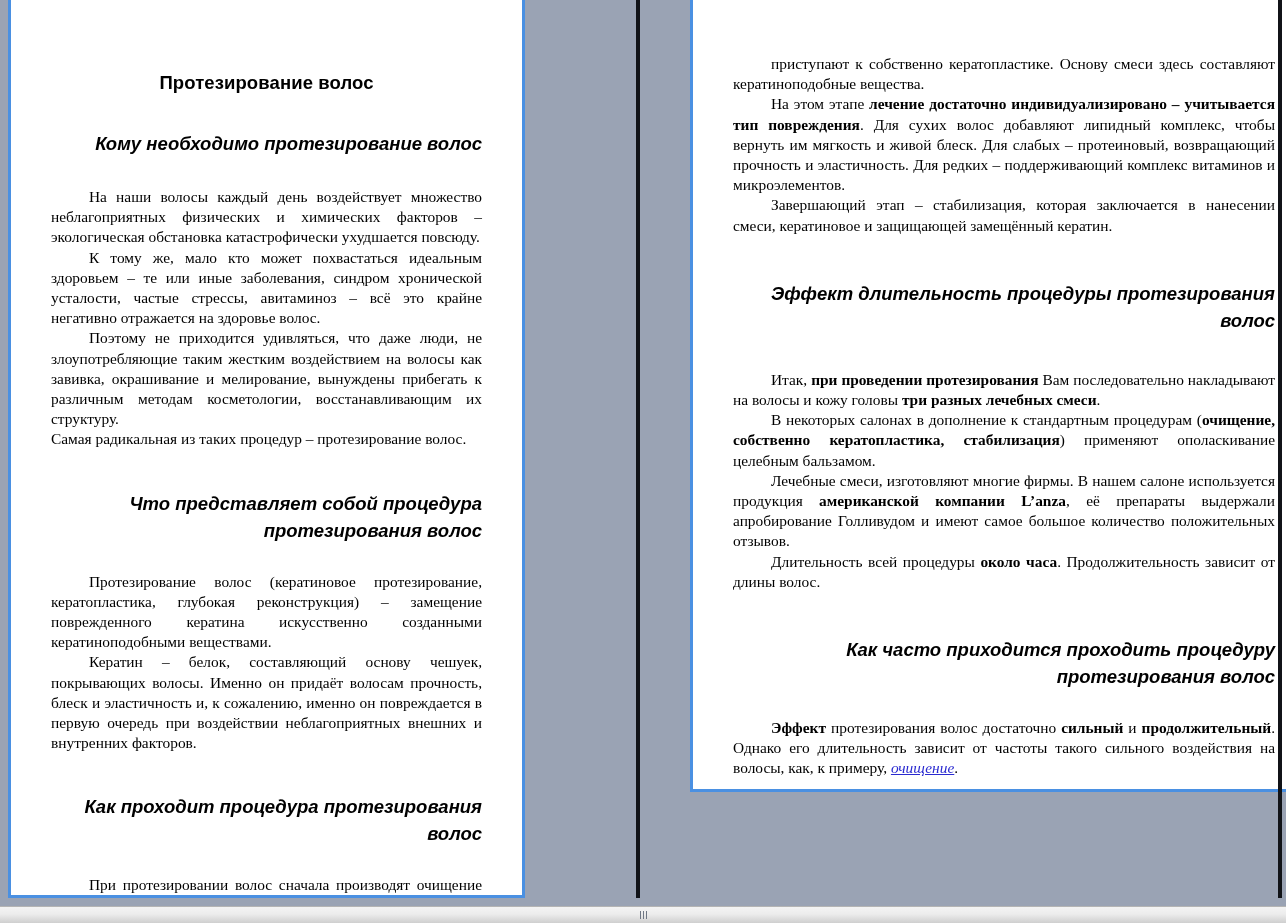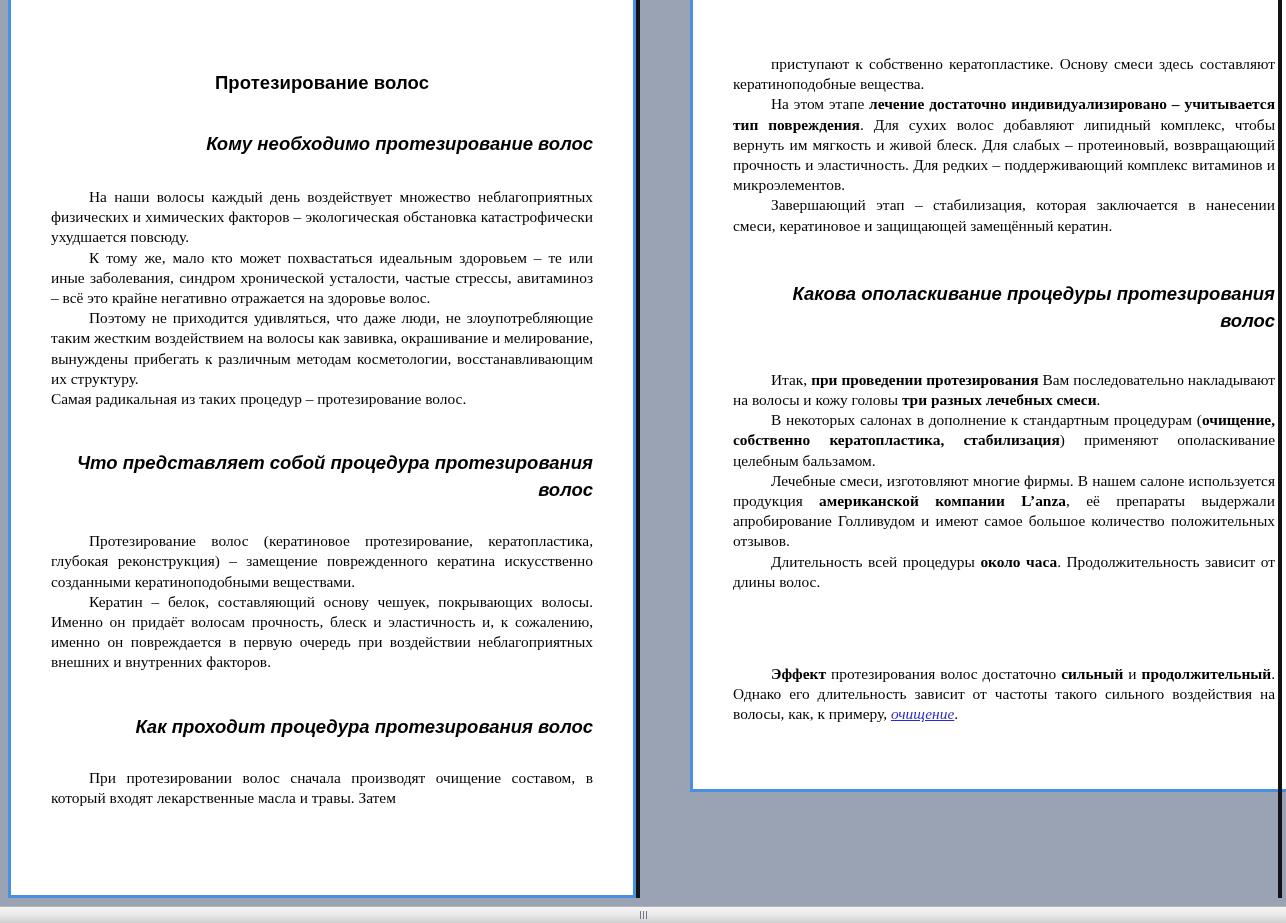--- a/index.html
+++ b/index.html
@@ -27,21 +27,21 @@
   .page {
     position: absolute;
     top: 0;
     background: #ffffff;
     border: 3px solid #4a90e2;
     box-sizing: border-box;
     overflow: hidden;
   }
   .page-left {
     left: 8px;
-    width: 628px;
+    width: 517px;
     height: 898px;
     border-top-width: 0;
   }
   .page-right {
     left: 650px;
     width: 628px;
     height: 792px;
     border-top-width: 0;
     margin-left: 40px;
   }
@@ -204,34 +204,35 @@
       <div class="pad-top-54"></div>
 
       <p class="para">приступают к собственно кератопластике. Основу смеси здесь составляют кератиноподобные вещества.</p>
 
       <p class="para"><span>На этом этапе </span><b>лечение достаточно индивидуализировано – учитывается тип повреждения</b><span>. Для сухих волос добавляют липидный комплекс, чтобы вернуть им мягкость и живой блеск. Для слабых – протеиновый, возвращающий прочность и эластичность. Для редких – поддерживающий комплекс витаминов и микроэлементов.</span></p>
 
       <p class="para">Завершающий этап – стабилизация, которая заключается в нанесении смеси, кератиновое и защищающей замещённый кератин.</p>
 
       <div class="gap-44"></div>
 
-      <h2 class="heading">Какова ополаскивание процедуры протезирования волос</h2>
+      <h2 class="heading">Эффект длительность процедуры протезирования волос</h2>
 
       <div class="gap-36"></div>
 
       <p class="para"><span>Итак, </span><b>при проведении протезирования</b><span> Вам последовательно накладывают на волосы и кожу головы </span><b>три разных лечебных смеси</b><span>.</span></p>
 
       <p class="para"><span>В некоторых салонах в дополнение к стандартным процедурам (</span><b>очищение, собственно кератопластика, стабилизация</b><span>) применяют ополаскивание целебным бальзамом.</span></p>
 
       <p class="para"><span>Лечебные смеси, изготовляют многие фирмы. В нашем салоне используется продукция </span><b>американской компании L’anza</b><span>, её препараты выдержали апробирование Голливудом и имеют самое большое количество положительных отзывов.</span></p>
 
       <p class="para"><span>Длительность всей процедуры </span><b>около часа</b><span>. Продолжительность зависит от длины волос.</span></p>
 
       <div class="gap-44"></div>
 
+      <h2 class="heading">Как часто приходится проходить процедуру протезирования волос</h2>
 
       <div class="gap-28"></div>
 
       <p class="para"><b>Эффект</b><span> протезирования волос достаточно </span><b>сильный</b><span> и </span><b>продолжительный</b><span>. Однако его длительность зависит от частоты такого сильного воздействия на волосы, как, к примеру, </span><span class="link">очищение</span><span>.</span></p>
 
     </div>
   </div>
   <div class="page-shadow shadow-right"></div>
 
 </div>

